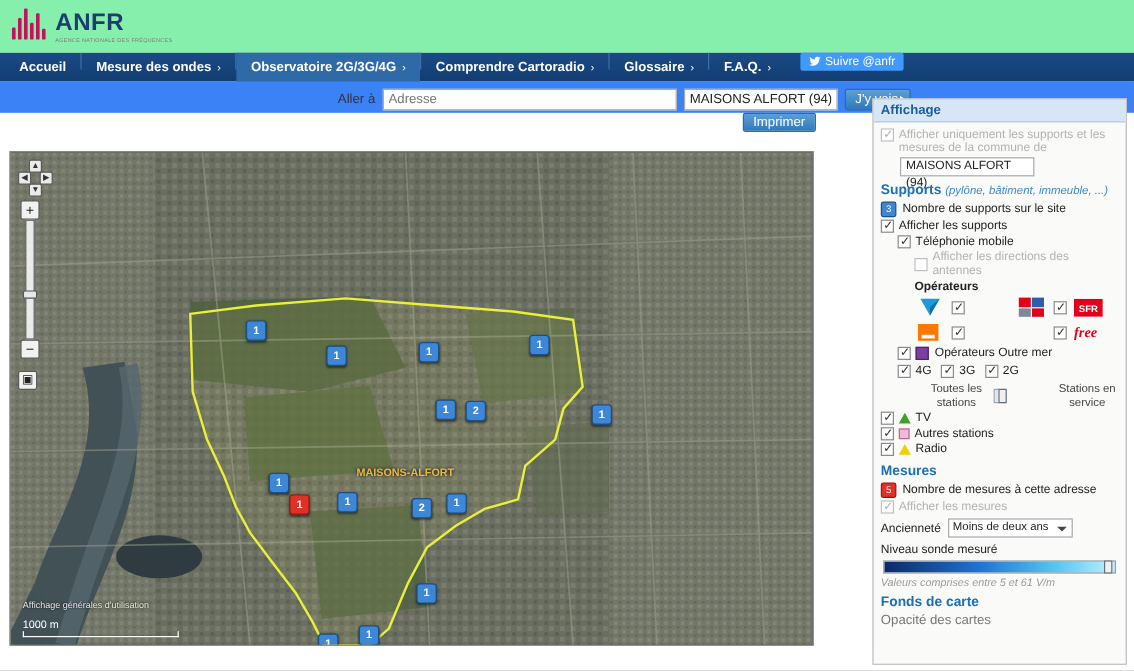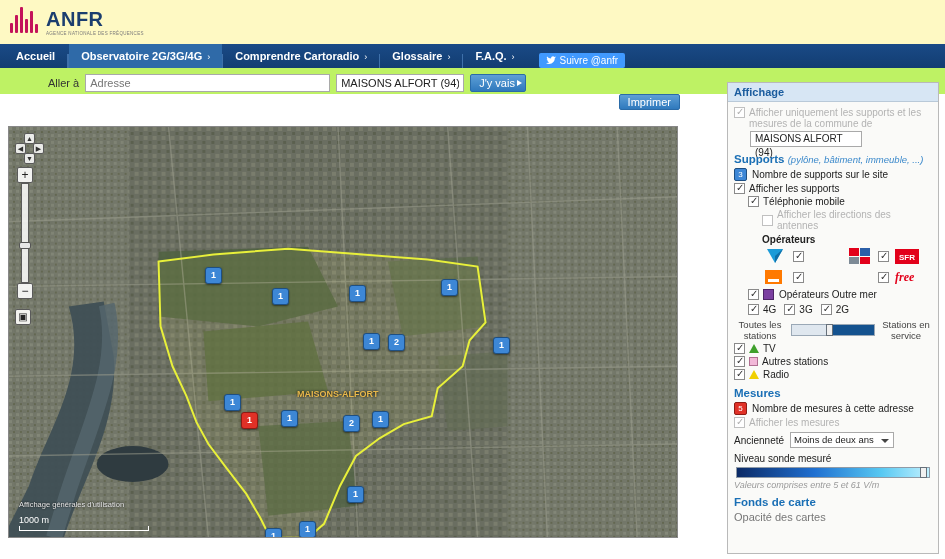--- a/index.html
+++ b/index.html
@@ -9,40 +9,40 @@
     font-family: "Liberation Sans", sans-serif;
     font-size: 11px;
     color: #222;
     background: #ffffff;
     overflow: hidden;
     position: relative;
   }
   
   #header {
     height: 44px;
-    background: #fef9c3;
+    background: #86efac;
     display: flex;
     align-items: center;
     padding-left: 10px;
   }
   #logo-block { display:flex; align-items:flex-start; }
   #logo-bars { display:flex; align-items:flex-end; height:26px; margin-right:6px; }
   #logo-bars i {
     display:block; width:3px; margin-right:2px; background:#c3135a; border-radius:1px;
   }
   #logo-text-block { line-height:1; padding-top:2px; }
   #logo-title { font-size:20px; font-weight:bold; color:#1b3e6f; letter-spacing:0.5px; }
   #logo-sub { font-size:4.5px; color:#7a7a7a; letter-spacing:0.3px; margin-top:3px; }
 
   
   #navbar {
     height: 24px;
     background: linear-gradient(#1a4a86, #123d72);
     display: flex;
-    align-items: flex-end;
+    align-items: flex-start;
     color: #fff;
     font-size: 11px;
     font-weight: bold;
     padding-left: 4px;
   }
   .nav-item {
     padding: 0 12px;
     height: 24px;
     line-height: 24px;
     white-space: nowrap;
@@ -60,25 +60,26 @@
     padding: 2px 7px;
     border-radius:2px;
     display:flex; align-items:center;
     cursor:pointer;
   }
   #twitter-btn svg { margin-right:4px; }
 
   
   #searchbar {
     height: 26px;
-    background:#bef264;
+    background:#3b82f6;
     display:flex;
     align-items:center;
     padding-top:4px;
-    padding-left: 48px;
+    padding-left: 96px;
+    justify-content: center;
   }
   #aller-label { font-size:11px; color:#333; margin-right:6px; }
   #address-input {
     width: 245px; height:18px;
     border:1px solid #a9a9a9;
     font-size:11px; color:#999;
     padding: 1px 4px;
     font-family:"Liberation Sans", sans-serif;
   }
   #commune-input {
@@ -240,21 +241,21 @@
   .badge-count.red { background:#e03127; border-color:#8d1b14; }
   .ops-grid { margin-left:28px; }
   .op-row { display:flex; align-items:center; margin-bottom:3px; }
   .op-cell { display:flex; align-items:center; width:88px; }
   .op-logo { width:26px; height:18px; margin-right:5px; flex:none; }
   .outremer-sw {
     width:11px; height:11px; background:#7b3fa0; border:1px solid #4d2565;
     display:inline-block; margin-right:5px; flex:none;
   }
   .slider-row { display:flex; align-items:center; margin:4px 0 2px 0; }
-  .slider-lbl { width:52px; font-size:9.5px; color:#444; text-align:center; line-height:11px;}
+  .slider-lbl { width:52px; font-size:9.5px; color:#444; text-align:center; line-height:11px;margin-left:37px;}
   .slider-track {
     flex:1; height:12px; margin:0 5px;
     background: linear-gradient(90deg,#dfe7ef 0 45%, #14528f 45% 100%);
     border:1px solid #9aa8b6;
     position:relative;
   }
   .slider-thumb {
     position:absolute; left:42%; top:-1px; width:7px; height:12px;
     background:#f0f0f0; border:1px solid #66707a;
   }
@@ -297,20 +298,23 @@
       <div id="logo-sub">AGENCE NATIONALE DES FRÉQUENCES</div>
     </div>
   </div>
 </div>
 
 <div id="navbar">
   <div class="nav-item">
     <span>Accueil</span>
   </div>
   <div class="nav-sep"></div>
+  <div class="nav-item">
+    <span>Mesure des ondes</span><span class="nav-caret">›</span>
+  </div>
   <div class="nav-sep"></div>
   <div class="nav-item active">
     <span>Observatoire 2G/3G/4G</span><span class="nav-caret">›</span>
   </div>
   <div class="nav-sep"></div>
   <div class="nav-item">
     <span>Comprendre Cartoradio</span><span class="nav-caret">›</span>
   </div>
   <div class="nav-sep"></div>
   <div class="nav-item">

